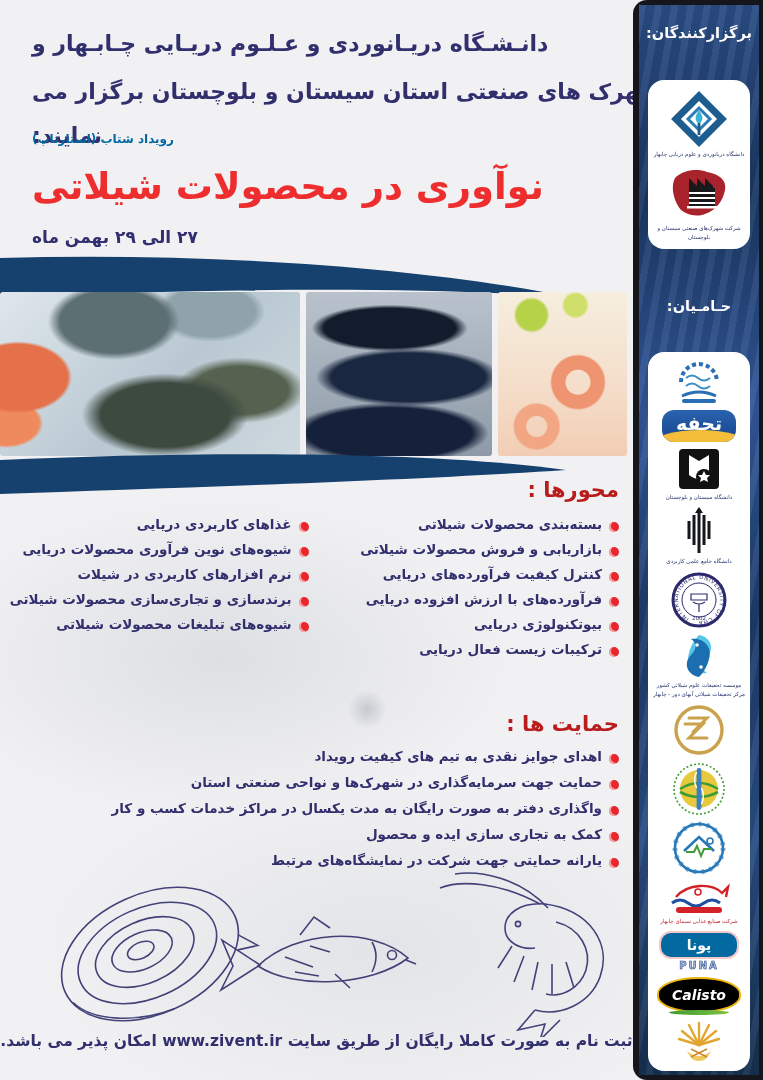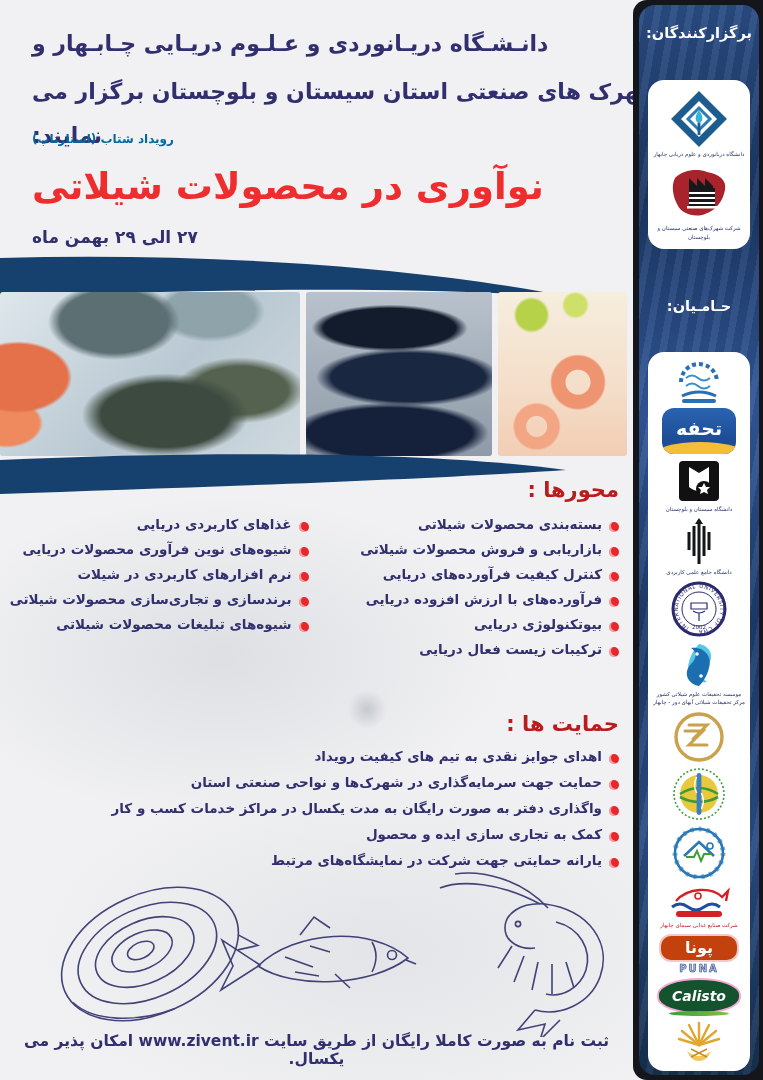--- a/index.html
+++ b/index.html
@@ -66,44 +66,44 @@
 
   
   .lineart{position:absolute;left:0;top:862px;width:633px;height:175px;direction:ltr;}
 
   .footer-note{position:absolute;left:0;top:1032px;width:633px;text-align:center;
      font-size:15.5px;font-weight:bold;color:#312f6e;}
 
   
   .sidebar{position:absolute;left:633px;top:0;width:130px;height:1080px;background:#14161c;
      border-radius:14px 0 0 14px;padding:5px 4px 5px 6px;box-sizing:border-box;}
-  .sidebar-bg{width:100%;height:100%;border-radius:16px;box-sizing:border-box;
+  .sidebar-bg{width:100%;height:100%;border-radius:0;box-sizing:border-box;
      background:
        repeating-linear-gradient(100deg, rgba(255,255,255,.05) 0 7px, rgba(0,0,0,.07) 7px 16px),
        linear-gradient(180deg,#2b4d85 0%,#1b3763 18%,#33589a 38%,#1d3b6a 58%,#2b4d85 78%,#16304f 100%);
      display:flex;flex-direction:column;align-items:center;overflow:hidden;gap:29px;}
   .side-title{color:#ffffff;font-weight:bold;font-size:14.5px;margin-top:20px;direction:rtl;}
   .side-card{background:#ffffff;border-radius:16px;width:102px;display:flex;flex-direction:column;
      align-items:center;box-sizing:border-box;}
   .card-organizers{margin-top:10px;padding:10px 4px 8px;gap:8px;}
   .card-sponsors{margin-top:9px;padding:8px 3px;flex:1;margin-bottom:4px;
      justify-content:space-between;}
   .logo-block{display:flex;flex-direction:column;align-items:center;}
   .logo-caption{font-size:5.5px;color:#23316b;text-align:center;direction:rtl;line-height:1.5;margin-top:2px;}
   .logo-caption.red{color:#c22027;}
 
-  .tohfe{width:74px;height:46px;border-radius:12px;background:linear-gradient(180deg,#2a63b0,#1c4d96 70%);
+  .tohfe{width:74px;height:32px;border-radius:12px;background:linear-gradient(180deg,#2a63b0,#1c4d96 70%);
      position:relative;overflow:hidden;display:flex;align-items:center;justify-content:center;}
   .tohfe .word{color:#fff;font-weight:bold;font-size:19px;z-index:2;margin-top:-6px;}
   .tohfe .wave{position:absolute;bottom:-14px;left:-8px;width:92px;height:26px;background:#f4bd3a;
      border-radius:50% 50% 0 0;}
-  .puna{width:76px;height:24px;border-radius:12px;background:#c2410c;color:#fff;font-weight:bold;
-     font-size:16px;display:flex;align-items:center;justify-content:center;border:2px solid #f3c8c8;}
+  .puna{width:76px;height:24px;border-radius:12px;background:#0369a1;color:#fff;font-weight:bold;
+     font-size:14px;display:flex;align-items:center;justify-content:center;border:2px solid #f3c8c8;}
   .puna-latin{font-size:10px;font-weight:bold;color:#aebfdd;letter-spacing:2px;-webkit-text-stroke:.6px #2a4d8f;margin-top:1px;}
-  .calisto{width:80px;height:32px;border-radius:50%/46%;background:#14532d;border:2px solid #f9a8d4;
+  .calisto{width:80px;height:32px;border-radius:50%/46%;background:#000000;border:2px solid #eab308;
      display:flex;align-items:center;justify-content:center;color:#fff;font-weight:bold;
      font-style:italic;font-size:14px;position:relative;}
   .calisto:after{content:"";position:absolute;bottom:-4px;left:10px;right:10px;height:5px;
      border-radius:50%;background:linear-gradient(90deg,#3f9c35,#7dc242);}
 </style>
 </head>
 <body>
 
 <div class="poster">
 
@@ -233,21 +233,21 @@
         <path d="M545,42 C520,40 505,52 505,66 C505,80 520,88 535,86"></path>
         <path d="M556,60 C580,66 592,88 586,108 C580,126 562,136 546,132"></path>
         <path d="M540,42 C500,20 460,18 440,26"></path>
         <path d="M548,46 C520,16 480,8 455,12"></path>
         <path d="M512,84 l-14,22 M524,94 l-10,26 M538,100 l-6,28 M552,102 l0,30 M566,100 l8,26"></path>
         <path d="M535,148 L518,168 L545,162 L540,178 L560,158"></path>
         <circle cx="518" cy="62" r="2.6"></circle>
       </g>
     </svg>
 
-    <div class="footer-note">ثبت نام به صورت کاملا رایگان از طریق سایت www.zivent.ir امکان پذیر می یکسال.</div>
+    <div class="footer-note">ثبت نام به صورت کاملا رایگان از طریق سایت www.zivent.ir امکان پذیر می باشد.</div>
   </div>
 
   <aside class="sidebar">
     <div class="sidebar-bg">
 
       <div class="side-title">برگزارکنندگان:</div>
 
       <div class="side-card card-organizers">
         <div class="logo-block">
           <svg width="58" height="58" viewBox="0 0 58 58">

